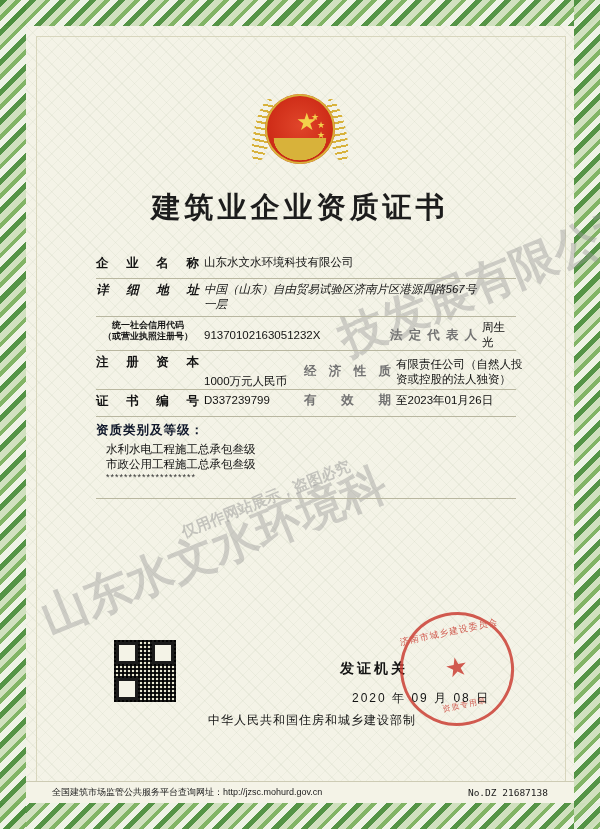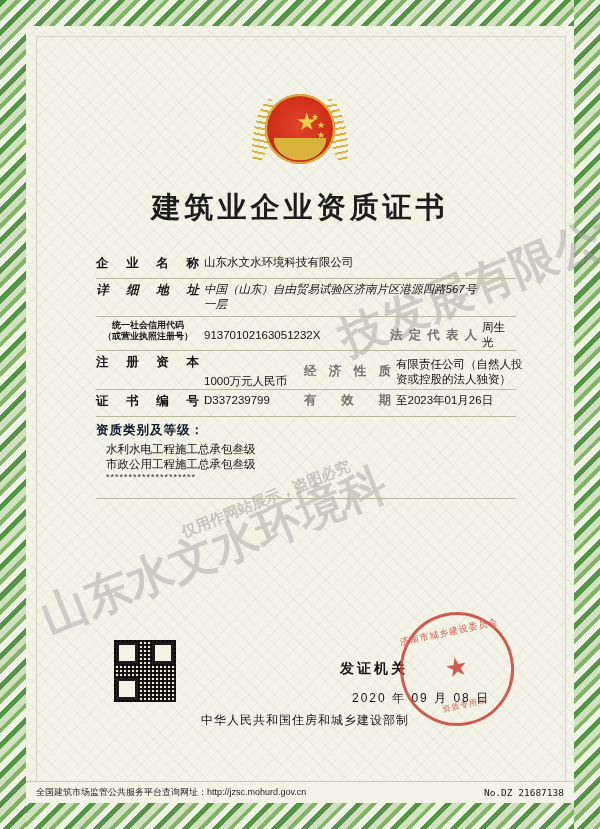--- a/index.html
+++ b/index.html
@@ -180,31 +180,31 @@
   }
   .seal .seal-bottom{
     position:absolute;left:0;bottom:12px;width:108px;text-align:center;
     font-size:8px;letter-spacing:1px;
   }
   .date-line{
     position:absolute;left:352px;top:690px;
     font-size:12px;color:#141414;letter-spacing:2px;
   }
   .ministry{
-    position:absolute;left:1px;top:712px;width:488px;text-align:center;
+    position:absolute;left:8px;top:712px;width:488px;text-align:center;
     font-size:12px;color:#141414;letter-spacing:1px;
   }
   .ministry-inner{display:inline-block;margin-left:120px;}
 
   
   .footer{
     position:absolute;left:26px;bottom:26px;width:548px;height:22px;
     background:#f4f3e7;border-top:1px solid #cdcbb4;
     display:flex;align-items:center;justify-content:space-between;
-    padding:0 10px;box-sizing:border-box;
+    padding:0 26px;box-sizing:border-box;
   }
   .footer-left{font-size:9px;color:#1b1b1b;}
   .footer-right{font-size:9.5px;color:#1b1b1b;font-family:"DejaVu Sans Mono","Liberation Mono",monospace;}
 </style>
 </head>
 <body>
 
 <div id="certificate">
 
   <div class="inner-paper"></div>

